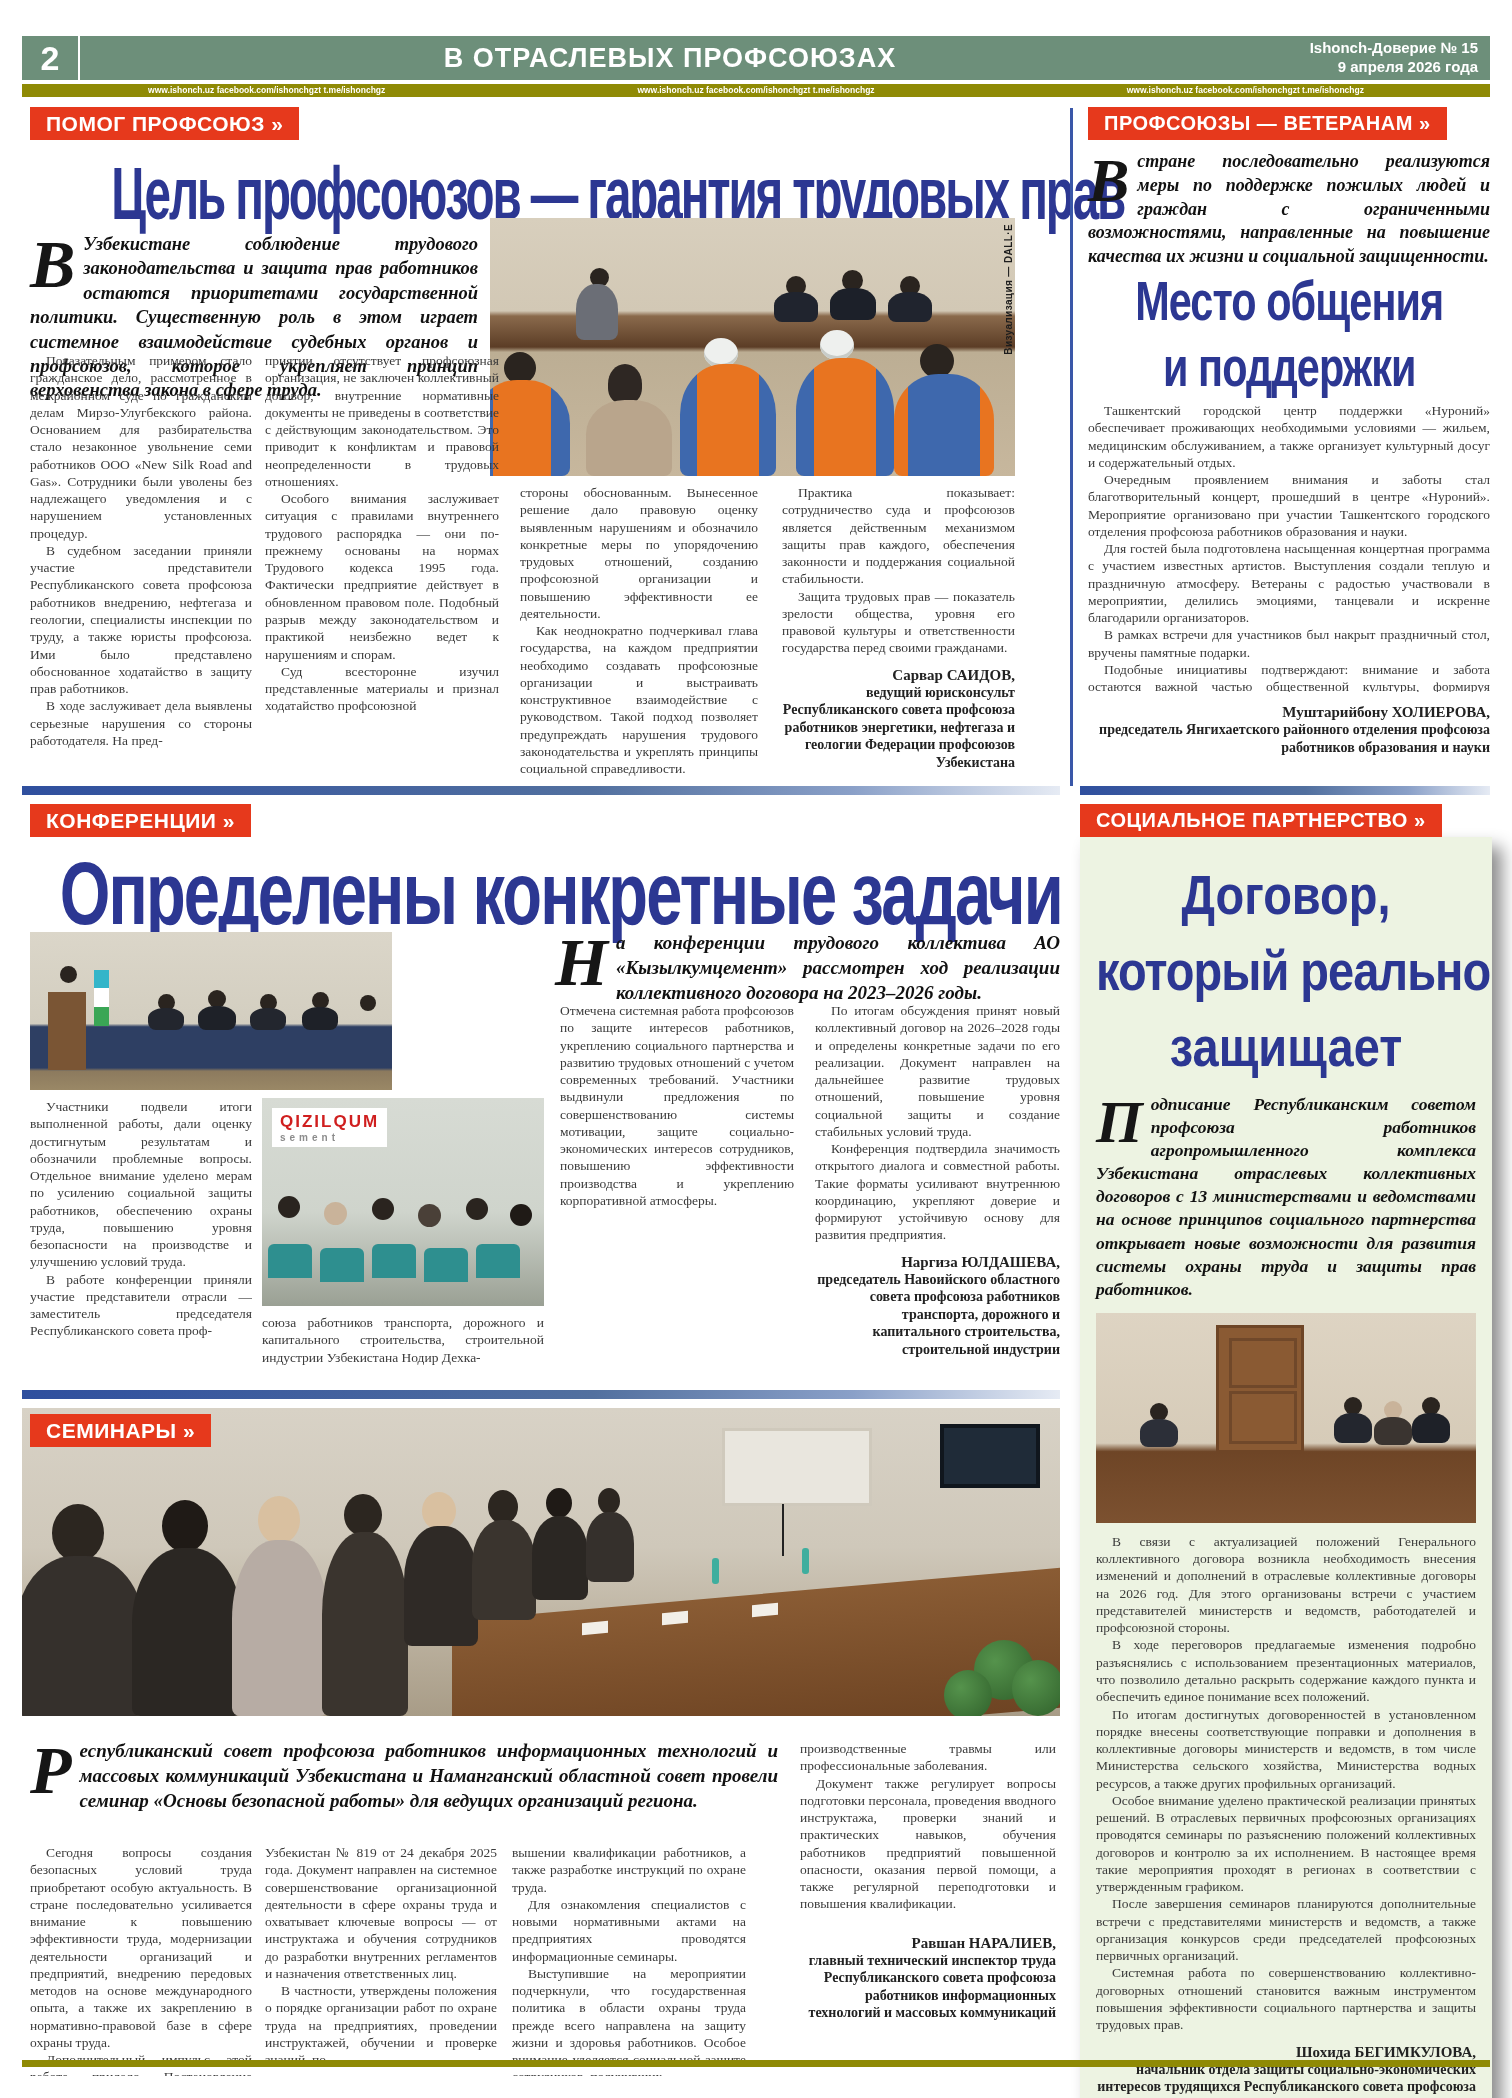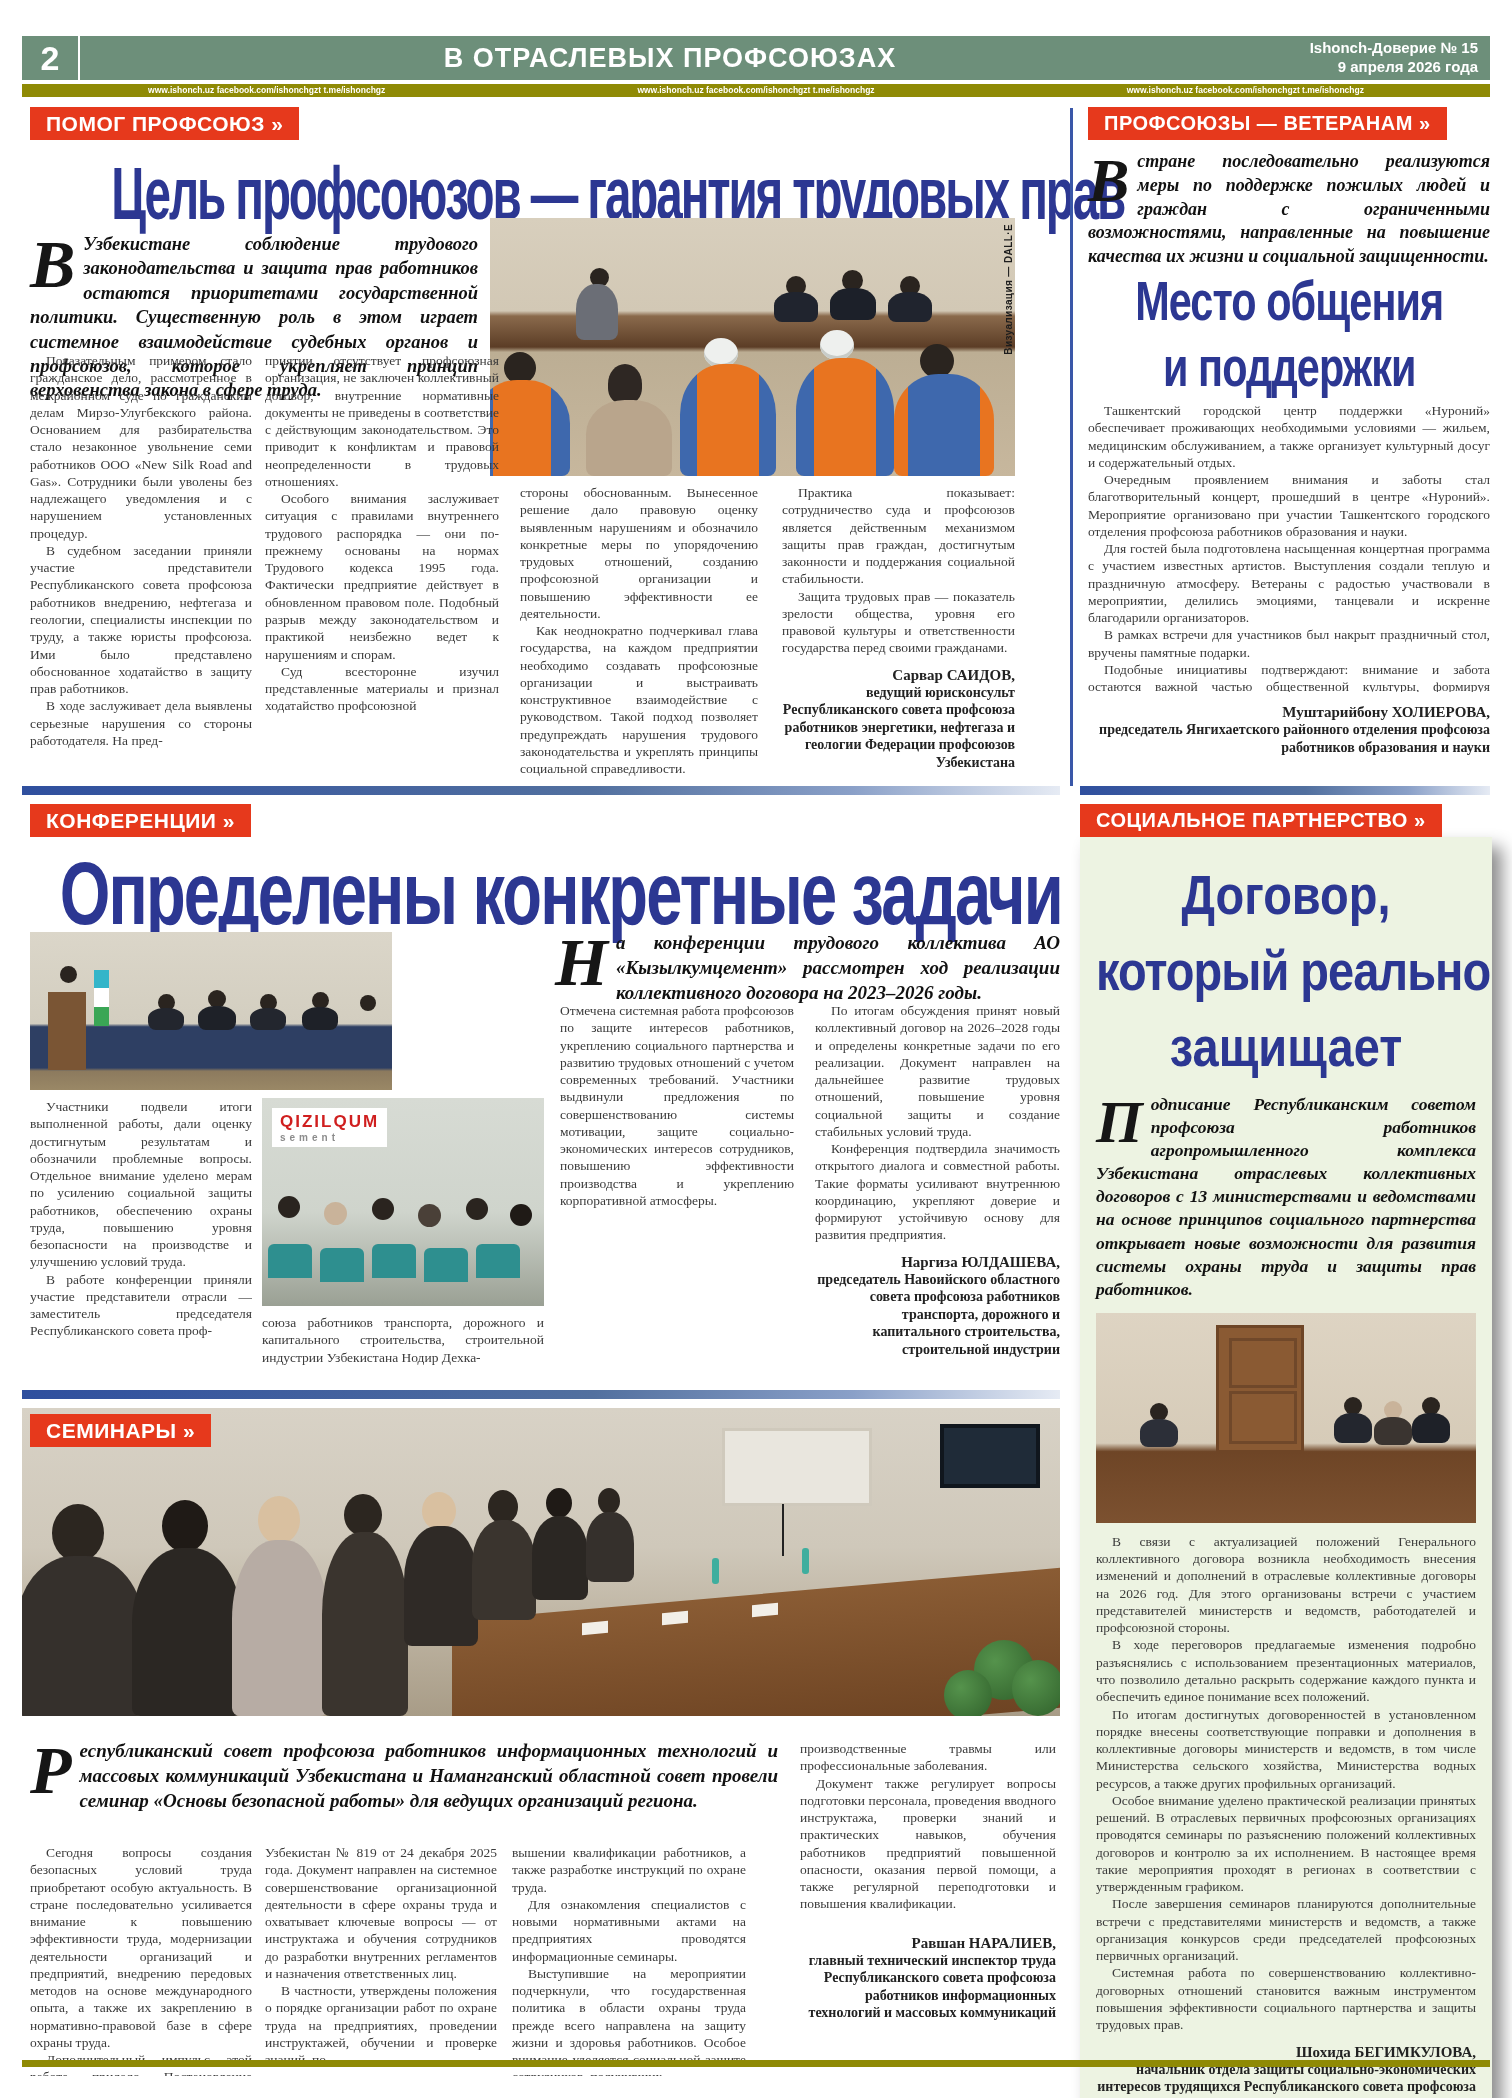--- a/index.html
+++ b/index.html
@@ -119,21 +119,21 @@
     <p>приятии отсутствует профсоюзная организация, не заключен коллективный договор, внутренние нормативные документы не приведены в соответствие с действующим законодательством. Это приводит к конфликтам и правовой неопределенности в трудовых отношениях.</p>
     <p>Особого внимания заслуживает ситуация с правилами внутреннего трудового распорядка — они по-прежнему основаны на нормах Трудового кодекса 1995 года. Фактически предприятие действует в обновленном правовом поле. Подобный разрыв между законодательством и практикой неизбежно ведет к нарушениям и спорам.</p>
     <p>Суд всесторонне изучил представленные материалы и признал ходатайство профсоюзной</p>
   </div>
 <div class="abs bcol cont" style="left:520px; top:484px; width:238px; height:300px;">
     <p>стороны обоснованным. Вынесенное решение дало правовую оценку выявленным нарушениям и обозначило конкретные меры по упорядочению трудовых отношений, созданию профсоюзной организации и повышению эффективности ее деятельности.</p>
     <p>Как неоднократно подчеркивал глава государства, на каждом предприятии необходимо создавать профсоюзные организации и выстраивать конструктивное взаимодействие с руководством. Такой подход позволяет предупреждать нарушения трудового законодательства и укреплять принципы социальной справедливости.</p>
   </div>
 <div class="abs" style="left:782px; top:484px; width:233px;">
   <div class="bcol">
-      <p>Практика показывает: сотрудничество суда и профсоюзов является действенным механизмом защиты прав граждан, достигнутым законности и поддержания социальной стабильности.</p>
+      <p>Практика показывает: сотрудничество суда и профсоюзов является действенным механизмом защиты прав каждого, обеспечения законности и поддержания социальной стабильности.</p>
       <p>Защита трудовых прав — показатель зрелости общества, уровня его правовой культуры и ответственности государства перед своими гражданами.</p>
     </div>
   <div class="sig">
     <div class="sname">Сарвар САИДОВ,</div>
     <div class="srole">ведущий юрисконсульт Республиканского совета профсоюза работников энергетики, нефтегаза и геологии Федерации профсоюзов Узбекистана</div>
   </div>
 </div>
 
 <div class="abs vline" style="left:1070px; top:108px; height:678px;"></div>
 

